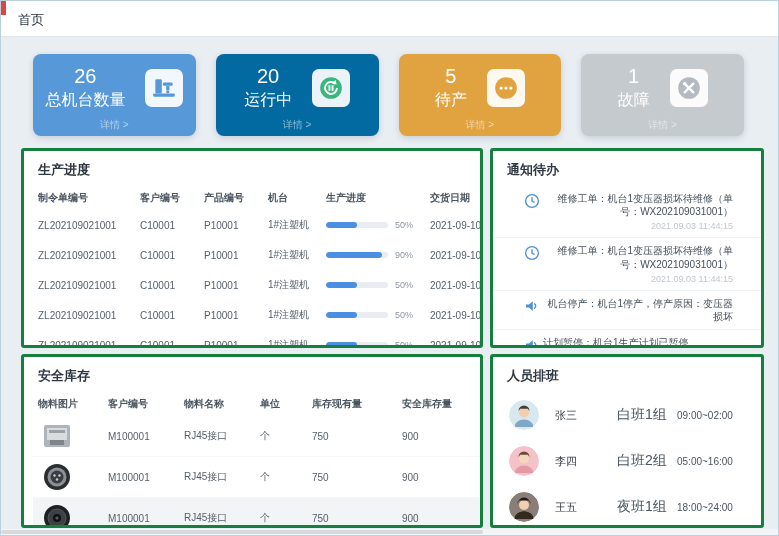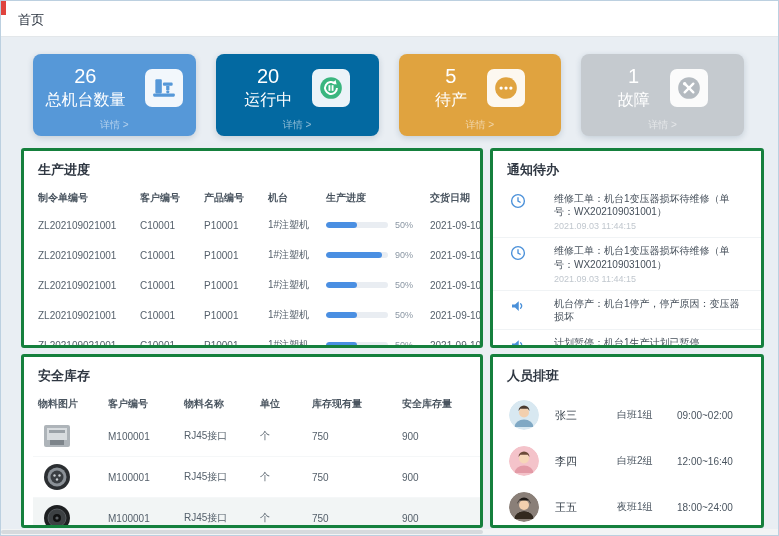--- a/index.html
+++ b/index.html
@@ -34,40 +34,40 @@
   table { border-collapse:collapse; width:100%; table-layout:fixed; }
   th { font-size:10px; color:#4a5560; font-weight:bold; text-align:left; padding:5px 5px; }
   td { font-size:10px; color:#55606b; padding:8px 5px; overflow:hidden; white-space:nowrap; }
   .prod-table { padding:0 9px; }
   .progress-cell { display:flex; align-items:center; }
   .bar { width:62px; height:6px; background:#e9edf2; border-radius:3px; overflow:hidden; flex:0 0 62px; }
   .bar-fill { height:100%; background:#4a8fe2; border-radius:3px; }
   .pct { font-size:9px; color:#8a96a3; margin-left:7px; }
 
   
-  .notice { display:flex; gap:25px; padding:6px 16px; border-bottom:1px solid #f0f3f5; cursor:pointer; }
+  .notice { display:flex; gap:2px; padding:6px 28px; border-bottom:1px solid #f0f3f5; cursor:pointer;text-align:right; }
   .notice:last-child { border-bottom:none; }
   .notice-icon { flex:0 0 20px; height:20px; }
   .notice-icon svg { width:18px; height:18px; }
   .notice-text { font-size:10px; color:#454f5a; line-height:1.32; }
   .notice-time { font-size:9px; color:#c0c7ce; margin-top:3px; }
   .notice-time:empty { display:none; }
 
   
   .inv-table { padding:0 9px; }
   .inv-table td { border-bottom:1px solid #f5f7f8; padding:5px 5px; }
   .inv-table tr:last-child td { border-bottom:none; }
   .inv-row-shaded td { background:#f2f5f5; }
   .mat-img { width:38px; height:30px; display:block; }
 
   
   .staff-row { display:flex; align-items:center; padding:8px 16px; height:46px; }
   .avatar { width:30px; height:30px; border-radius:50%; overflow:hidden; margin-right:16px; flex:0 0 30px; }
   .staff-name { width:62px; font-size:11px; color:#333d47; }
-  .staff-shift { width:60px; font-size:10px; color:#4a5560; }
+  .staff-shift { width:60px; font-size:14px; color:#4a5560; }
   .staff-time { font-size:10px; color:#4a5560; }
 
   
   .hscrollbar { position:absolute; left:0; right:0; bottom:0; height:6px; background:#f2f4f5; }
   .hscroll-thumb { position:absolute; left:0; top:1px; width:62%; height:4px; background:#d6dadd; border-radius:2px; }
 </style>
 </head>
 <body>
 
 <div class="page">
@@ -414,21 +414,21 @@
       <div class="avatar">
         <svg viewBox="0 0 30 30">
             <circle cx="15" cy="15" r="15" fill="#f4c3ca"></circle>
             <circle cx="15" cy="12.5" r="5" fill="#f6d6b8"></circle>
             <path d="M9.5 11a5.5 5.5 0 0 1 11 0l-1.8-2.2h-7.4z" fill="#6b4a38"></path>
             <path d="M5.5 27a9.5 7.5 0 0 1 19 0z" fill="#e39aa6"></path>
           </svg>
       </div>
       <div class="staff-name">李四</div>
       <div class="staff-shift">白班2组</div>
-      <div class="staff-time">12:00~16:40</div>
+      <div class="staff-time">05:00~16:00</div>
     </div>
 
     <div class="staff-row">
       <div class="avatar">
         <svg viewBox="0 0 30 30">
             <circle cx="15" cy="15" r="15" fill="#8a7f78"></circle>
             <circle cx="15" cy="13" r="5" fill="#f2cfae"></circle>
             <path d="M8.5 12a6.5 6.5 0 0 1 13 0l-1.5-3.5h-10z" fill="#1f1a17"></path>
             <path d="M5.5 27a9.5 7.5 0 0 1 19 0z" fill="#2e2username725"></path>
             <path d="M5.5 27a9.5 7.5 0 0 1 19 0z" fill="#33291f"></path>

